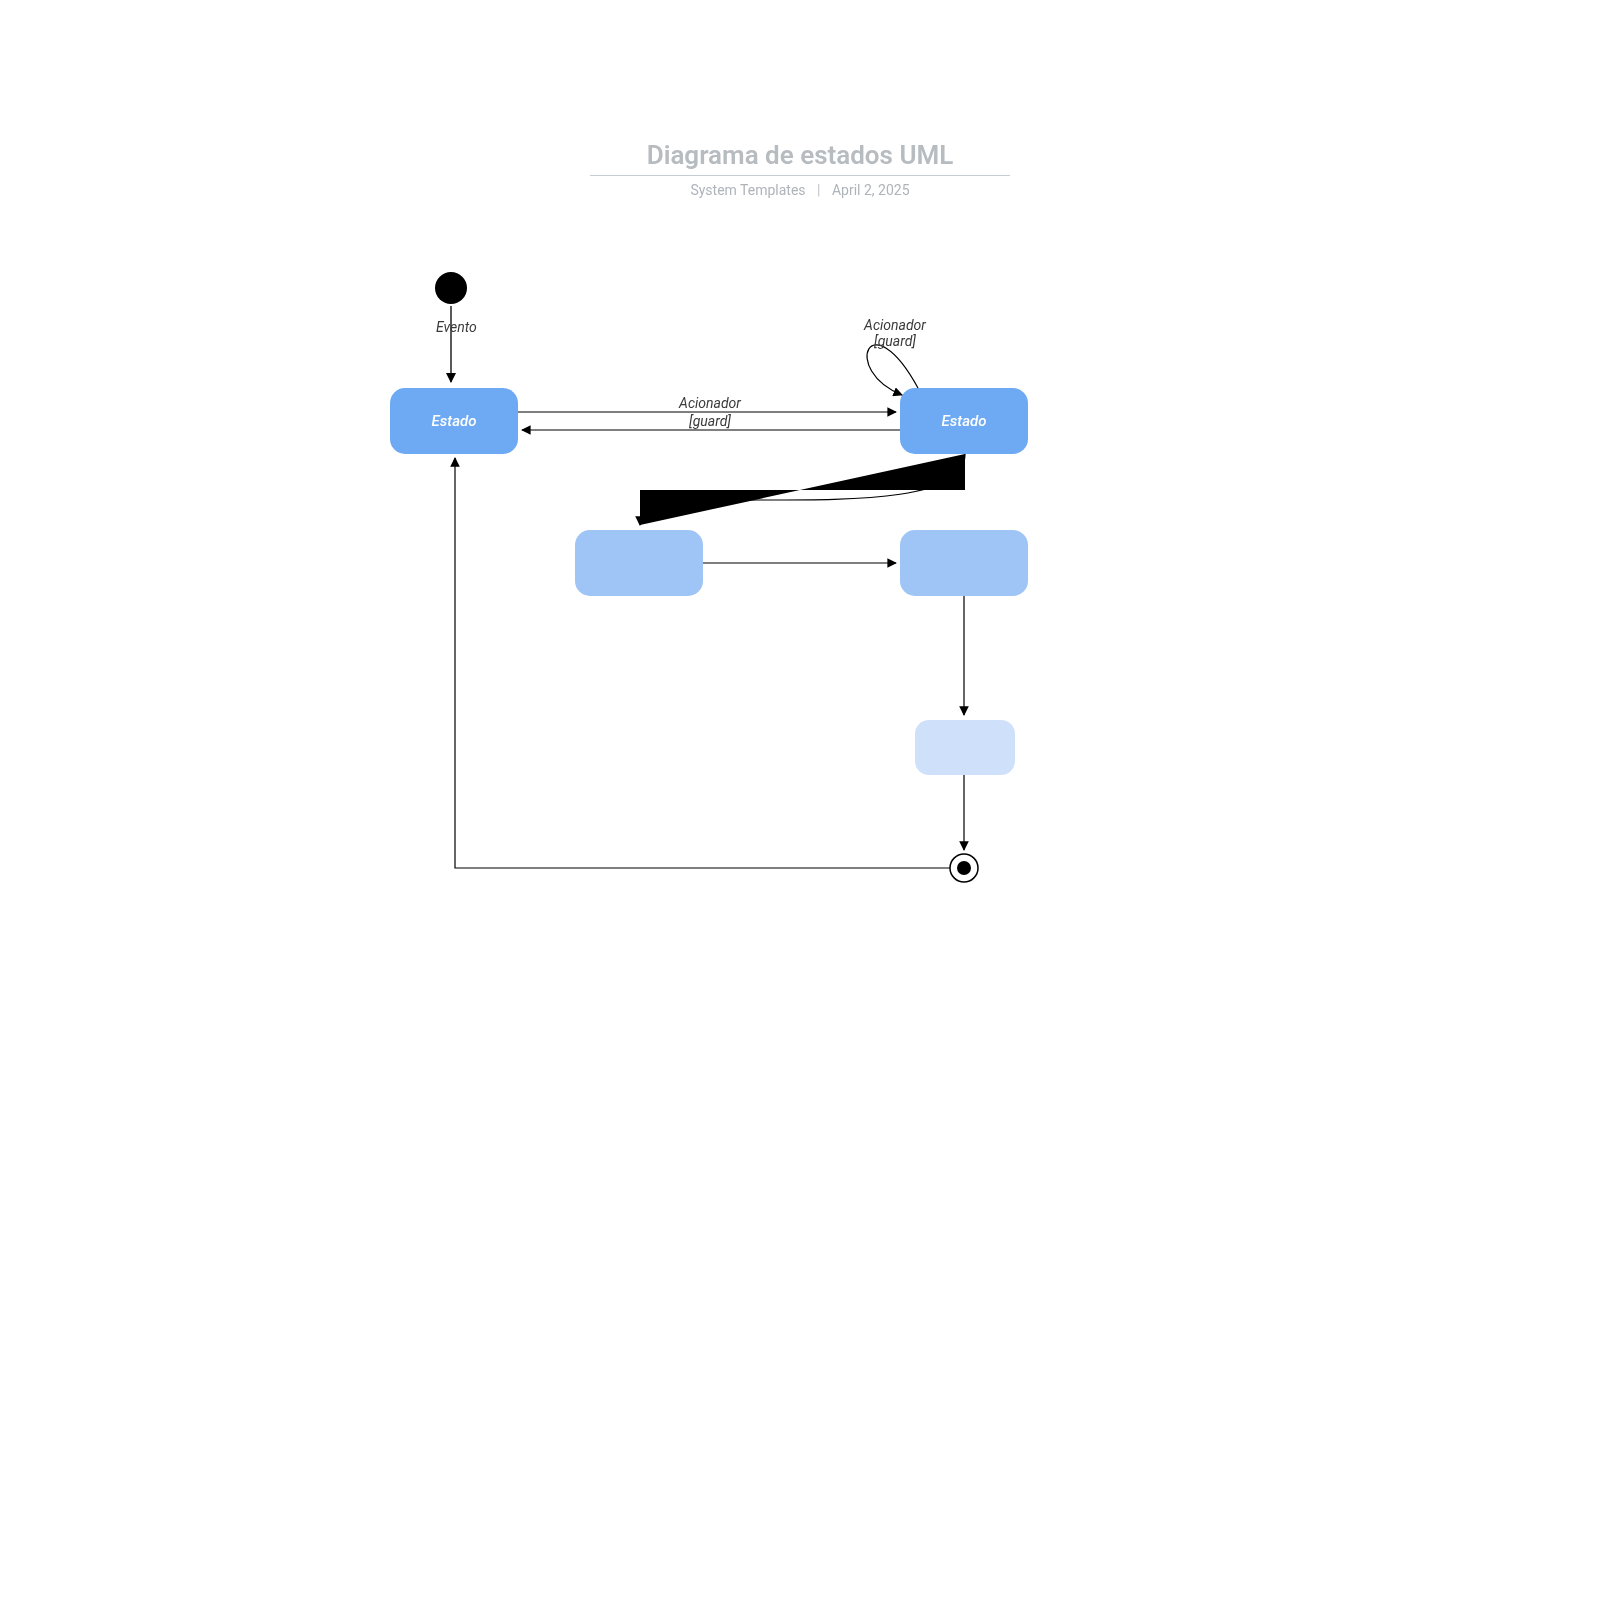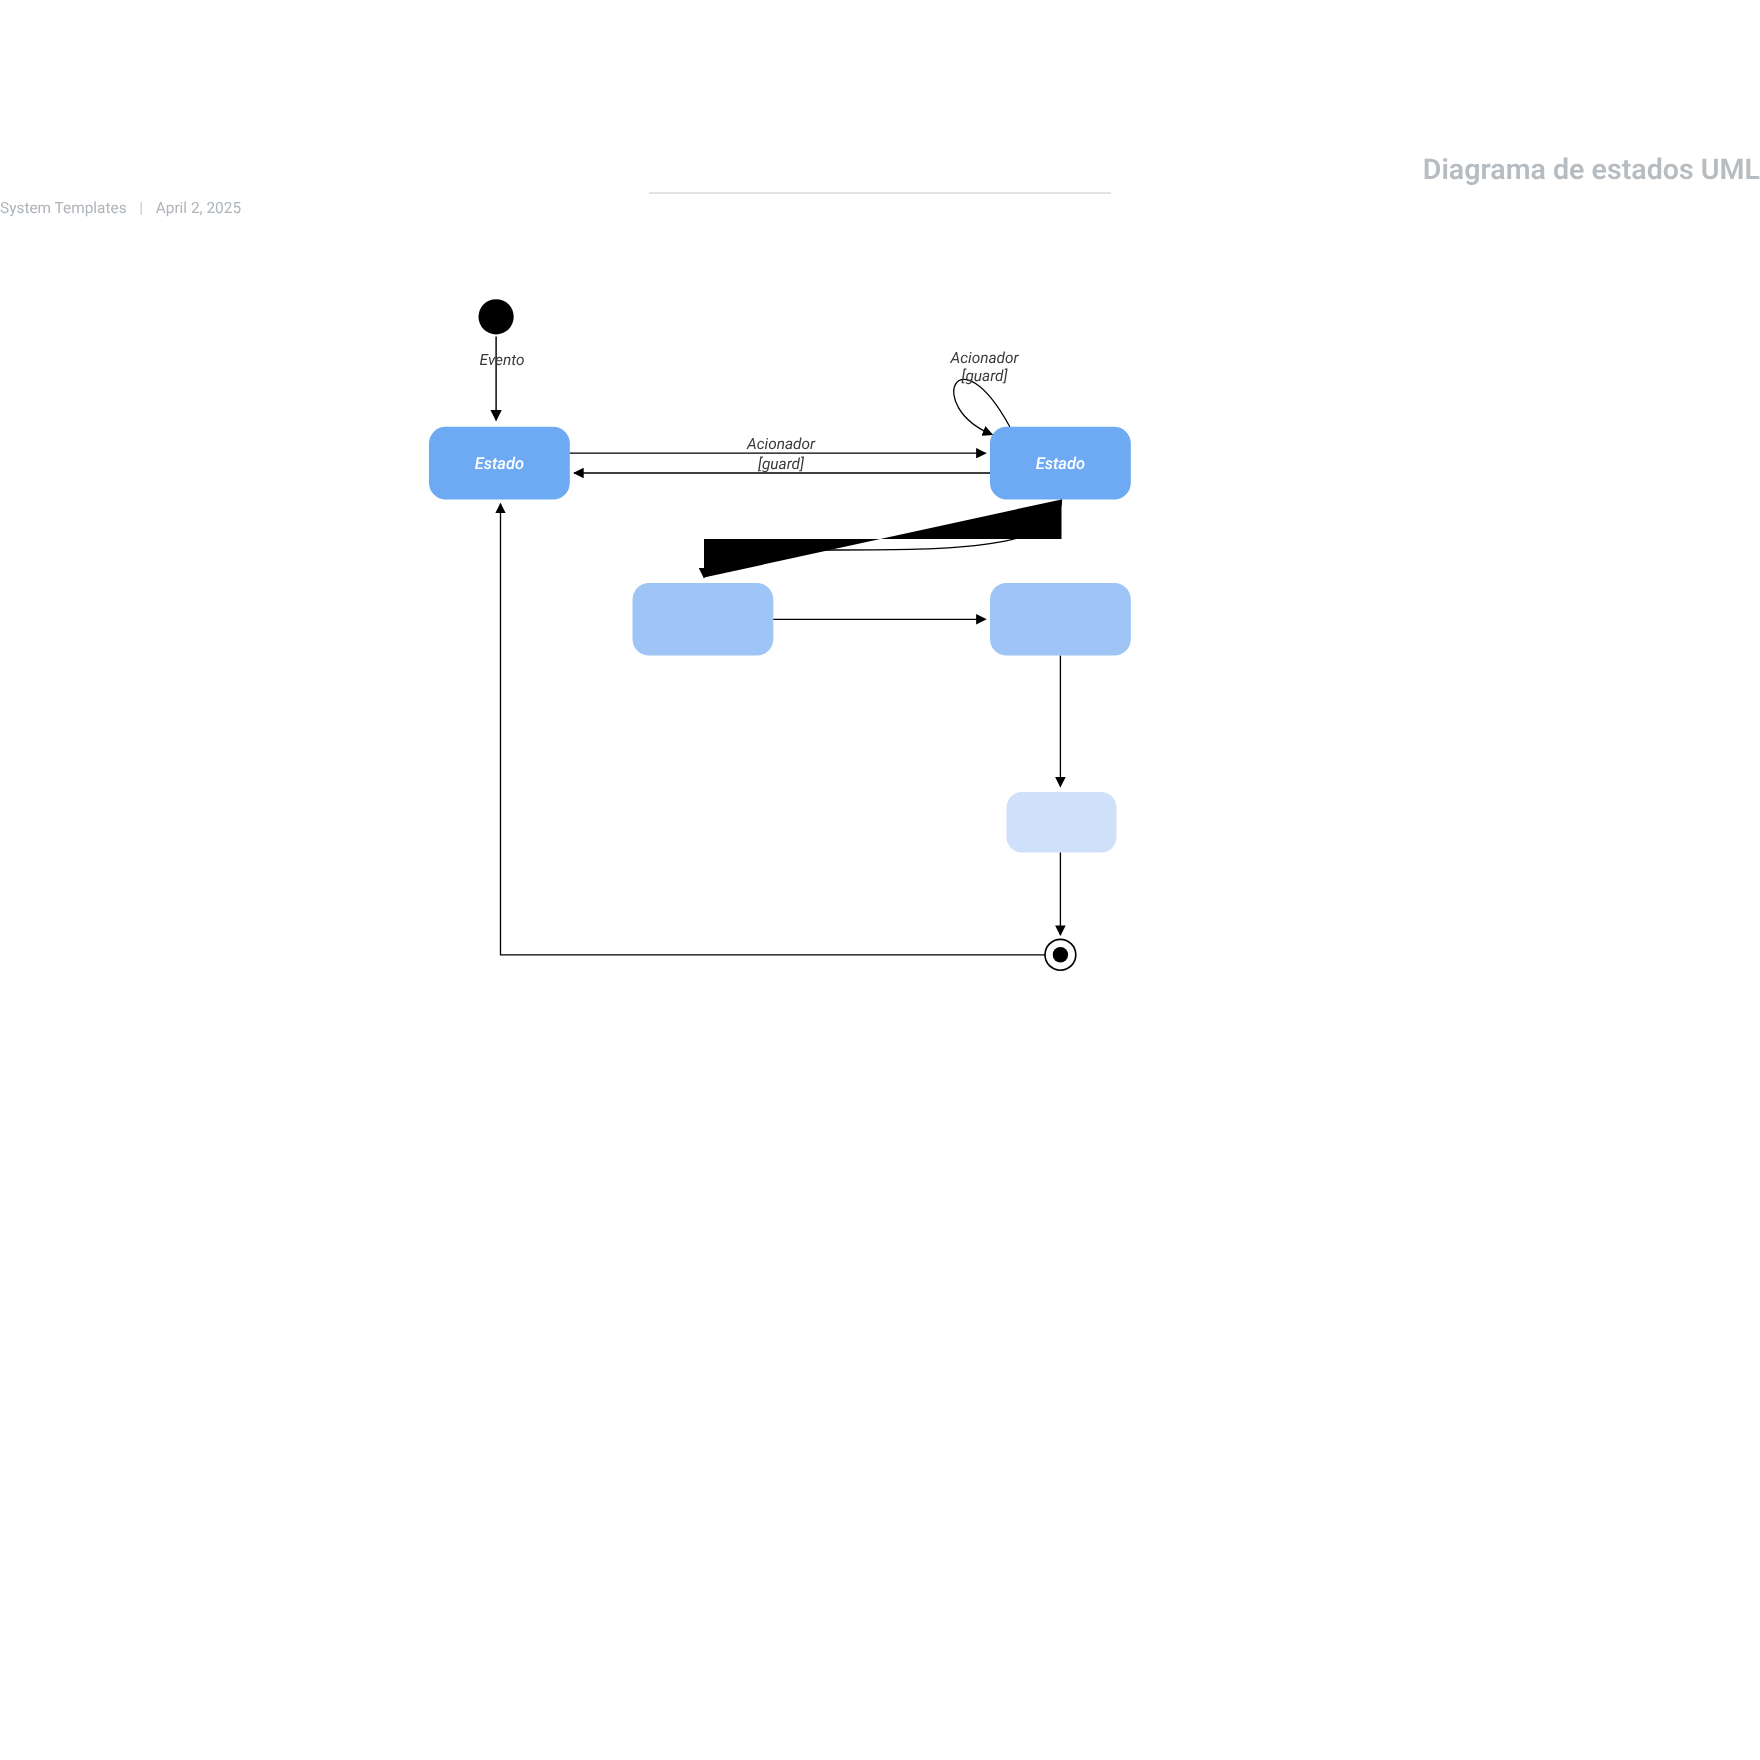--- a/index.html
+++ b/index.html
@@ -9,39 +9,39 @@
     height: 1600px;
     background: #ffffff;
     font-family: -apple-system, BlinkMacSystemFont, "Segoe UI", Roboto, Helvetica, Arial, sans-serif;
     position: relative;
     overflow: hidden;
   }
   .title {
     position: absolute;
     top: 140px;
     width: 100%;
-    text-align: right;
+    text-align: center;
     font-size: 26px;
     font-weight: 600;
     color: #b7bcc1;
   }
   .title-rule {
     position: absolute;
     top: 175px;
     left: 50%;
     transform: translateX(-50%);
     width: 420px;
     height: 1px;
     background: #c7ccd1;
   }
   .subtitle {
     position: absolute;
     top: 182px;
     width: 100%;
-    text-align: left;
+    text-align: center;
     font-size: 14px;
     color: #aeb4ba;
   }
   .subtitle .sep {
     display: inline-block;
     margin: 0 8px;
     color: #c0c5ca;
   }
   svg.diagram {
     position: absolute;

